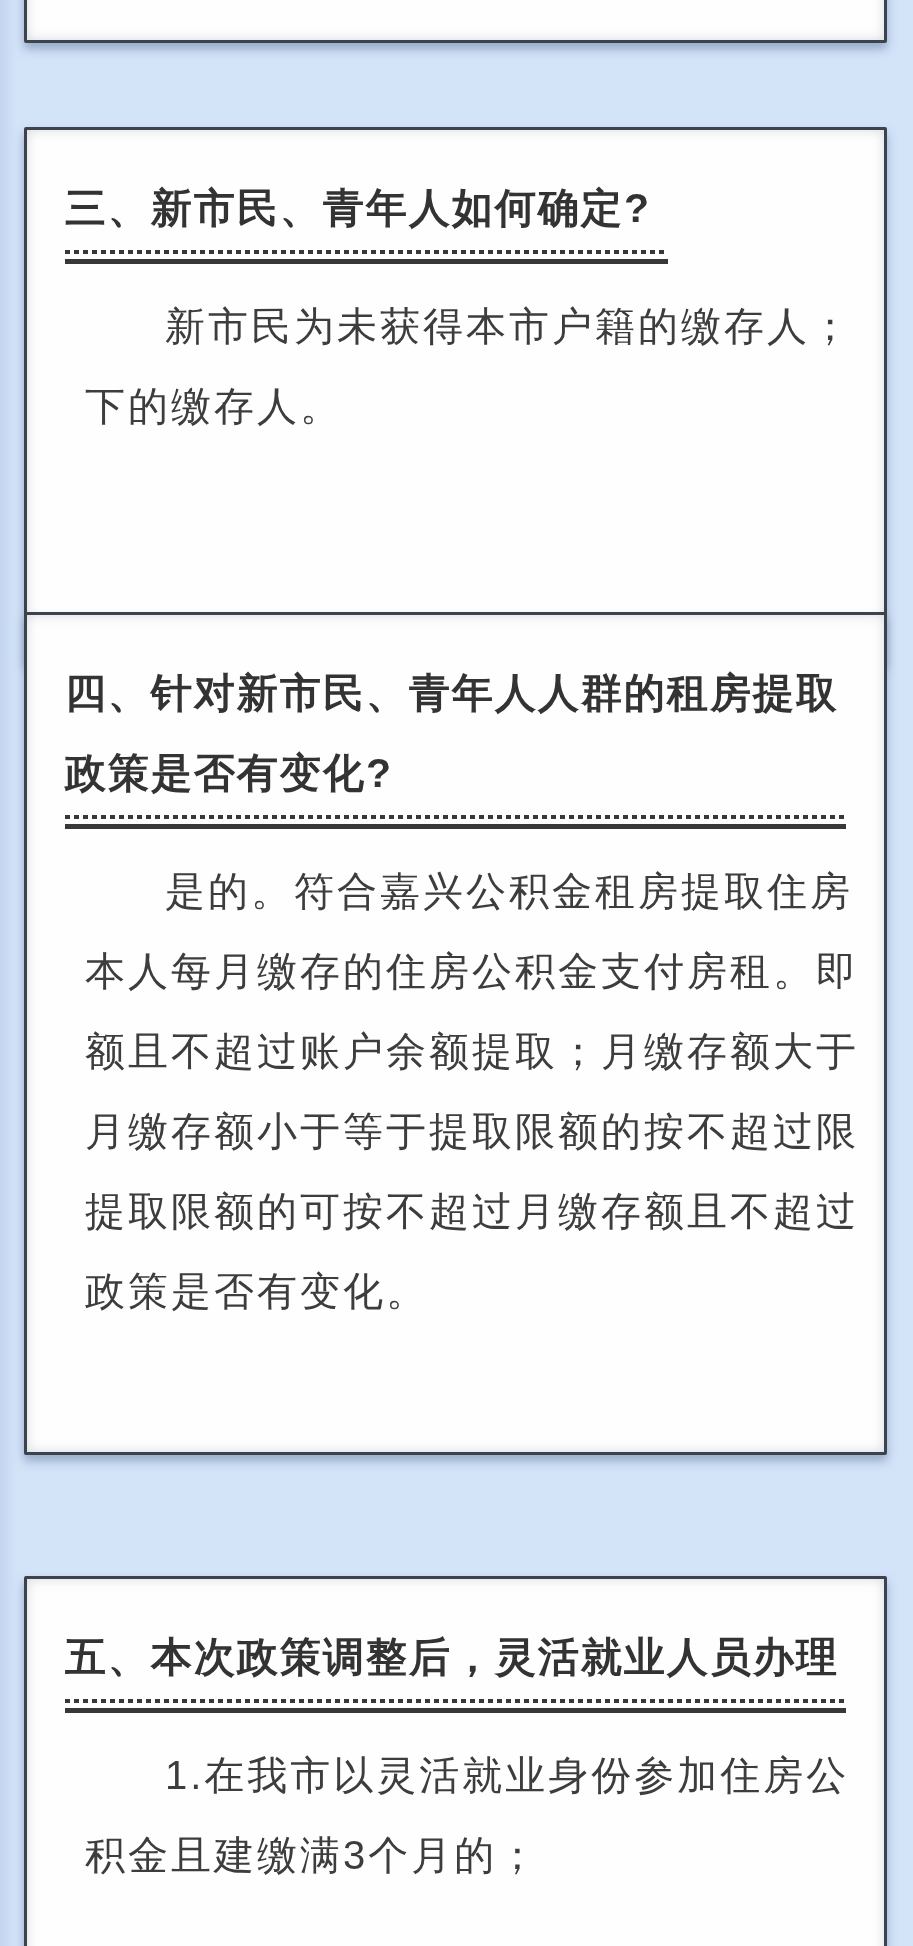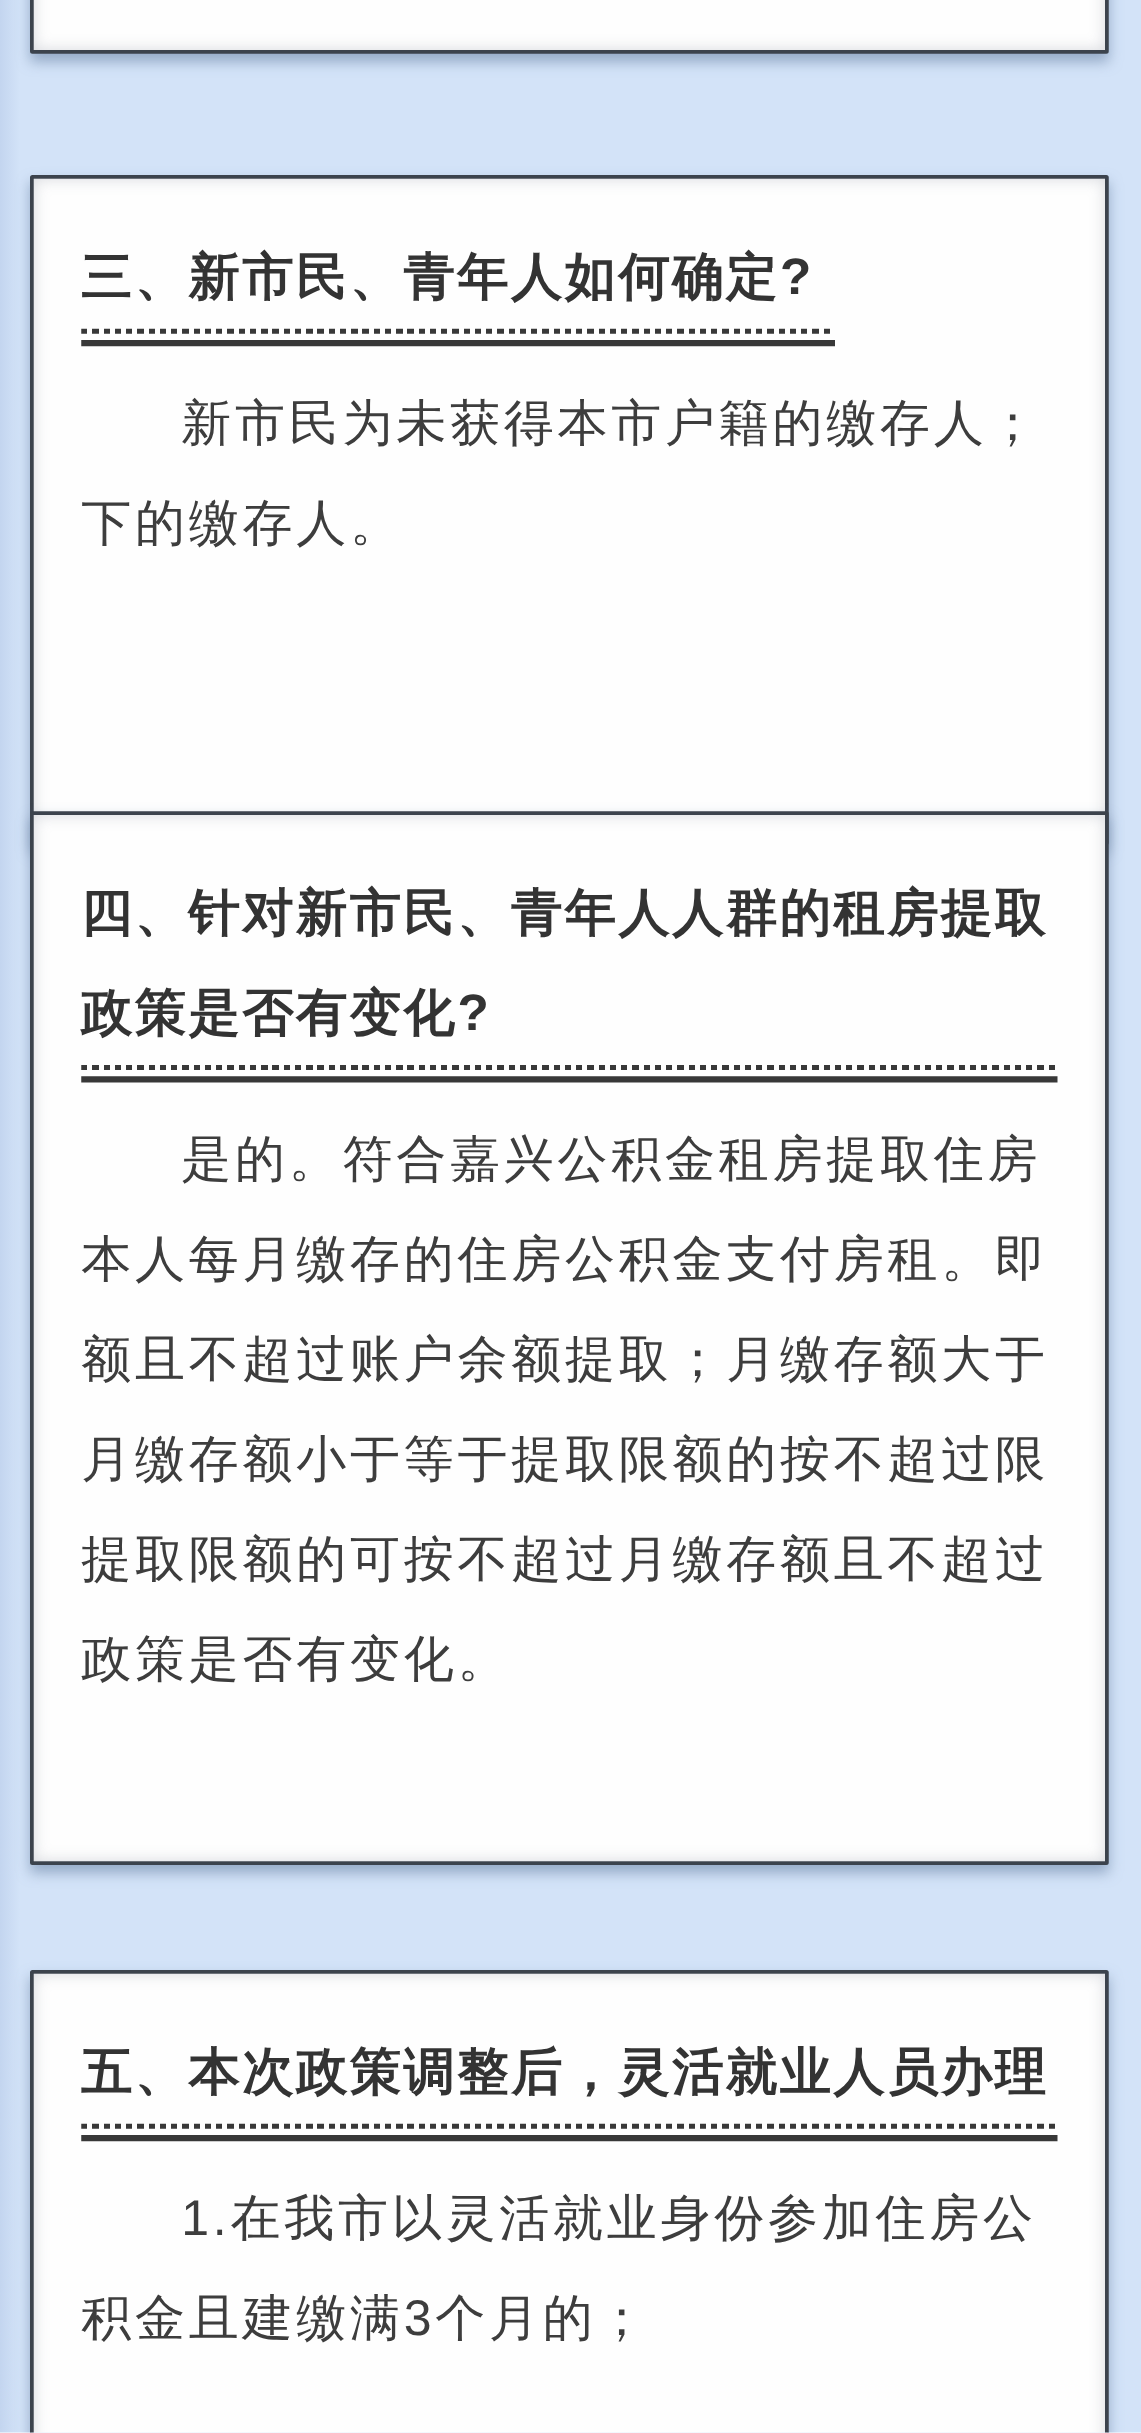--- a/index.html
+++ b/index.html
@@ -13,34 +13,34 @@
   }
   .card{
     position:absolute;left:24px;width:863px;box-sizing:border-box;
     background:#fefefe;
     border:3px solid #3c434d;border-radius:2px;
     box-shadow:0 6px 10px rgba(100,125,160,.55), inset 0 0 12px rgba(110,120,135,.28);
     padding:38px 38px 0 38px;
     overflow:hidden;
   }
   .card-partial{top:-62px;height:105px;padding:0;}
-  .card1{top:140px;height:536px;}
-  .card2{top:649px;height:843px;}
+  .card1{top:127px;height:536px;}
+  .card2{top:612px;height:843px;}
   .card3{top:1576px;height:420px;}
 
   .heading{margin:0;font-size:41px;font-weight:bold;line-height:80px;letter-spacing:2px;color:#333333;}
   .hline{white-space:nowrap;}
 
   .divider{margin:2px 0 22px 0;}
   .divider .dots{height:4px;background:repeating-linear-gradient(90deg,#383838 0,#383838 5px,transparent 5px,transparent 9px);}
   .divider .bar{height:5px;background:#383838;margin-top:5px;}
   .divider.short{width:603px;}
 
   .body{font-size:40px;line-height:80px;letter-spacing:3px;color:#3d3d3d;}
-  .body .line{white-space:nowrap;}
+  .body .line{white-space:nowrap;margin-left:20px;}
   .indent-first > .line:first-child{text-indent:80px;}
   .line.first{text-indent:80px;}
   .lead{font-weight:normal;}
 </style>
 </head>
 <body>
 
 <div class="card card-partial"></div>
 
 <section class="card card1">

